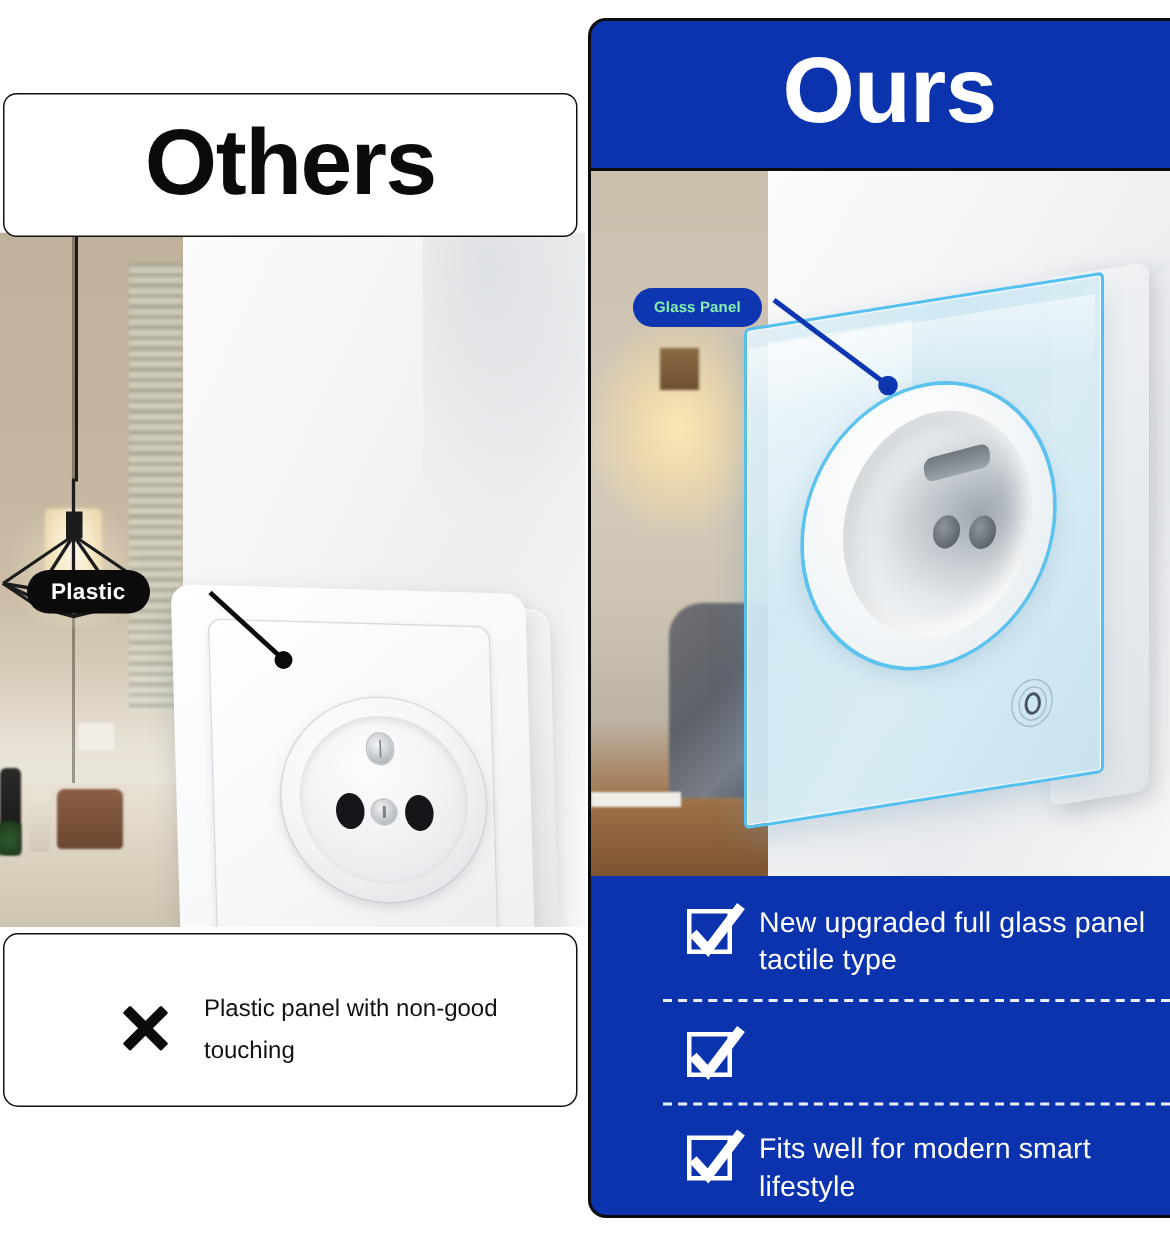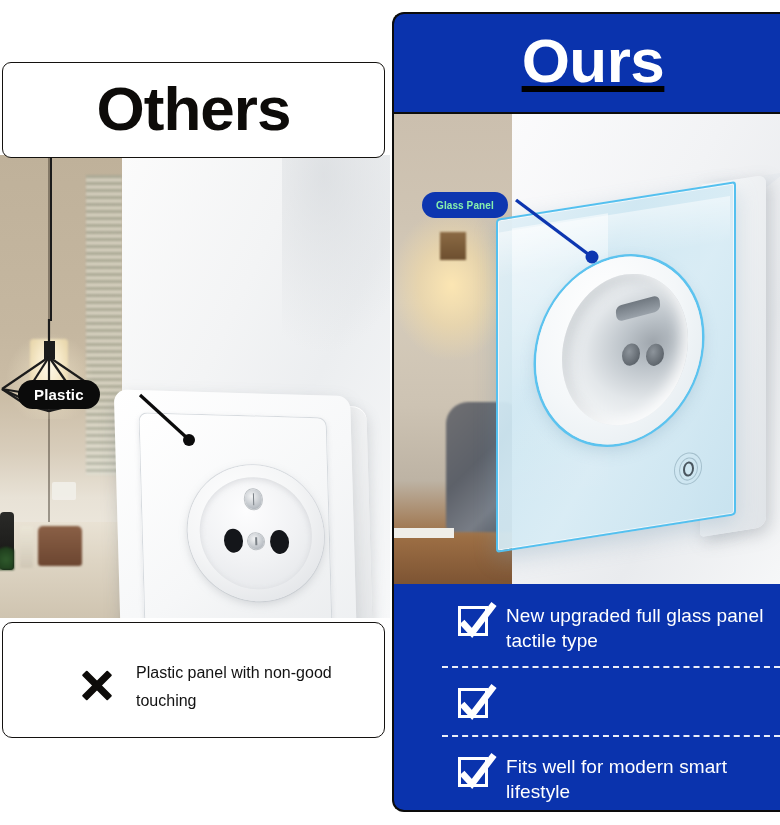--- a/index.html
+++ b/index.html
@@ -190,21 +190,20 @@
     position:absolute;left:392px;top:12px;width:388px;height:800px;
     background:#0a33ad;border-radius:12px 0 0 12px;
     border-top:2.5px solid #0c0c0c;border-left:2.5px solid #0c0c0c;
     border-bottom:2.5px solid #0c0c0c;
     box-sizing:border-box;overflow:hidden;
   }
   .ours-title-bar{
     position:absolute;left:0;top:0;right:0;height:98px;
     display:flex;align-items:center;justify-content:center;
     border-bottom:2px solid #0c0c0c;
-    text-decoration:underline;
   }
   .ours-title{
     font-size:62px;font-weight:600;color:#ffffff;letter-spacing:-.5px;line-height:1;
     margin-top:-4px;margin-left:12px;
   }
 
   .right-photo{
     position:absolute;left:0;top:100px;right:0;height:470px;overflow:hidden;
     background:#f3f4f5;
   }

